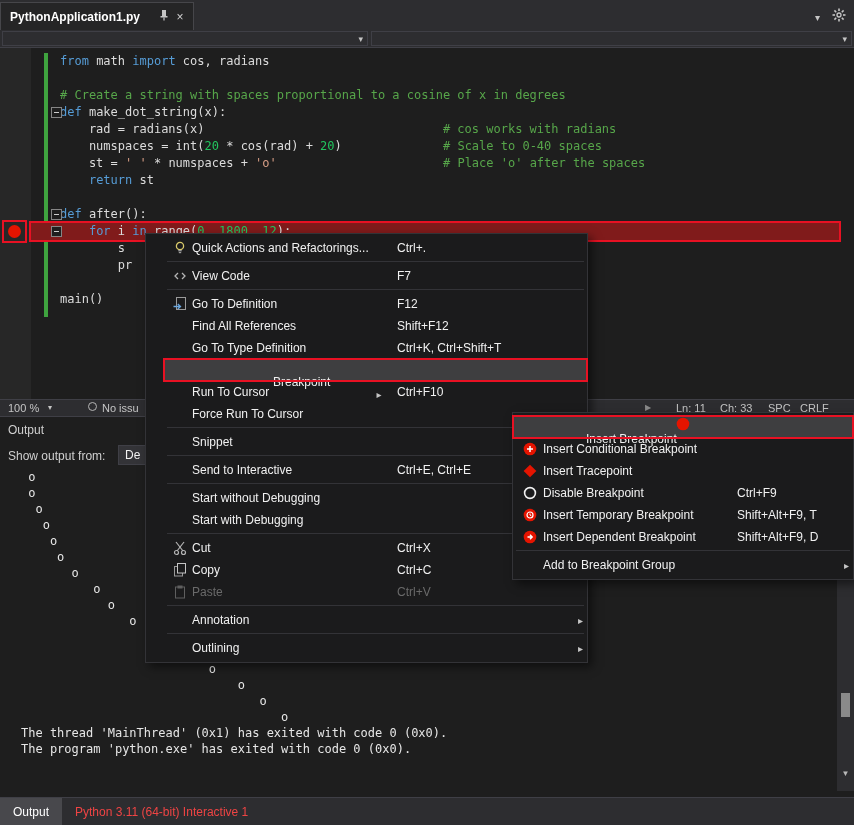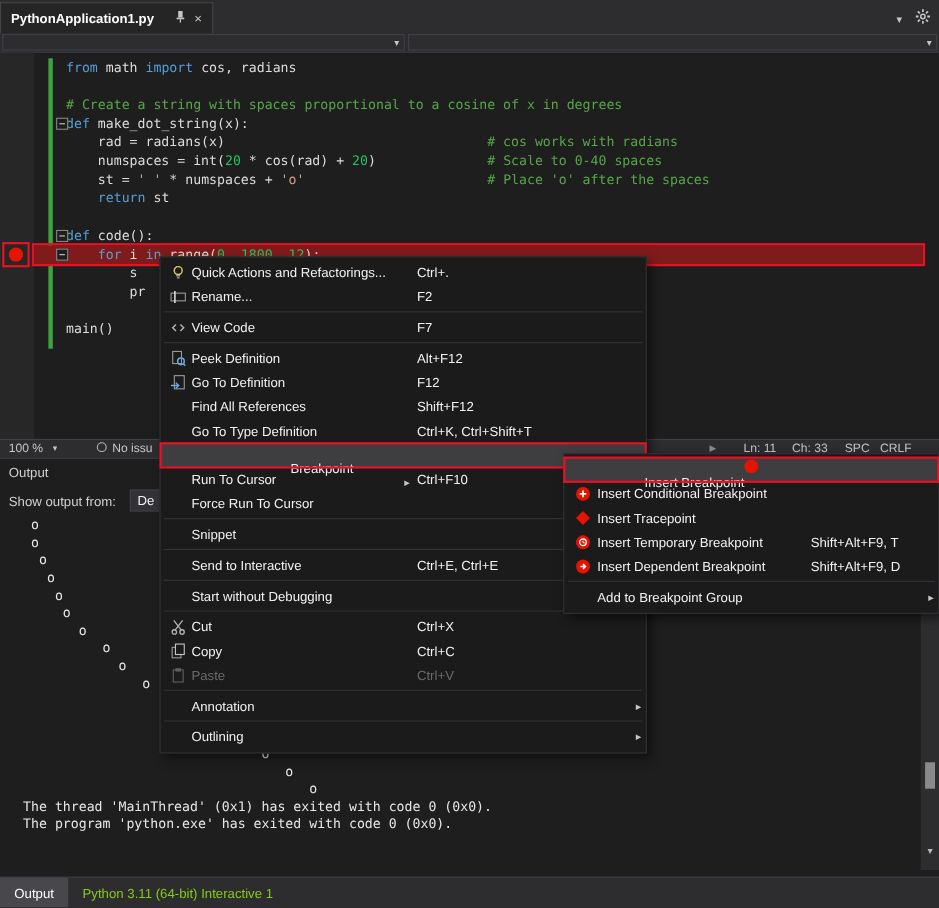--- a/index.html
+++ b/index.html
@@ -53,26 +53,26 @@
   .out-label{position:absolute;left:8px;top:32px;font-size:12px;color:#d0d0d0;}
   .out-combo{position:absolute;left:118px;top:28px;width:130px;height:20px;background:#333337;
              border:1px solid #3f3f46;font-size:12px;color:#f1f1f1;padding:2px 6px;}
   .out-pre{position:absolute;left:21px;top:52px;font:12px/16px "DejaVu Sans Mono",monospace;color:#e6e6e6;white-space:pre;}
   .vscroll{position:absolute;right:0;top:0;width:17px;height:374px;background:#2d2d30;}
   .vthumb{position:absolute;left:4px;right:4px;top:276px;height:24px;background:#8a8a8a;}
   .varrow{position:absolute;left:0;width:17px;text-align:center;font-size:8px;color:#b9b9b9;}
 
   
   .btabs{position:absolute;left:0;top:797px;width:854px;height:28px;background:#2d2d30;border-top:1px solid #3f3f46;display:flex;align-items:stretch;}
-  .btab{display:flex;align-items:center;padding:0 13px;font-size:12px;color:#84cc16;white-space:nowrap;}
+  .btab{display:flex;align-items:center;padding:0 13px;font-size:12px;color:#ef4444;white-space:nowrap;}
   .btab.active{background:#48484c;color:#ffffff;}
 
   
   .menu{position:absolute;background:#1b1b1c;border:1px solid #333337;box-shadow:4px 4px 9px rgba(0,0,0,.5);padding:3px 0;}
-  .ctx{left:145px;top:233px;width:443px;z-index:20;}
+  .ctx{left:145px;top:233px;width:443px;z-index:20;padding-left:18px;}
   .sub{left:512px;top:412px;width:342px;z-index:21;}
   .mi{display:flex;align-items:center;height:22px;padding:0 4px;font-size:12px;color:#f1f1f1;}
   .mi.hl{background:#3e3e40;}
   .mi.annot{outline:2px solid #e81123;outline-offset:-1px;flex-direction:column;}
   .mi.disabled{color:#6a6a6a;}
   .mi .ic{width:24px;height:16px;display:flex;align-items:center;justify-content:center;flex:none;}
   .sub .ic{width:26px;}
   .ctx .lb{width:205px;white-space:nowrap;} .sub .lb{width:194px;white-space:nowrap;}
   .mi .sc{flex:1;white-space:nowrap;}
   .mi .ar{width:12px;text-align:right;color:#c5c5c5;font-size:10px;}
@@ -126,21 +126,21 @@
     <div class="code">
         <div class="code-line"><span class="code-text"><span class="tok-k">from</span><span class="tok-p"> math </span><span class="tok-k">import</span><span class="tok-p"> cos, radians</span></span></div>
         <div class="code-line"><span class="code-text"></span></div>
         <div class="code-line"><span class="code-text"><span class="tok-c"># Create a string with spaces proportional to a cosine of x in degrees</span></span></div>
         <div class="code-line"><span class="fold-box"></span><span class="code-text"><span class="tok-k">def</span><span class="tok-p"> make_dot_string(x):</span></span></div>
         <div class="code-line"><span class="code-text"><span class="tok-p">    rad = radians(x)</span><span class="tok-p">                                 </span><span class="tok-c"># cos works with radians</span></span></div>
         <div class="code-line"><span class="code-text"><span class="tok-p">    numspaces = int(</span><span class="tok-n">20</span><span class="tok-p"> * cos(rad) + </span><span class="tok-n">20</span><span class="tok-p">)</span><span class="tok-p">              </span><span class="tok-c"># Scale to 0-40 spaces</span></span></div>
         <div class="code-line"><span class="code-text"><span class="tok-p">    st = </span><span class="tok-s">' '</span><span class="tok-p"> * numspaces + </span><span class="tok-s">'o'</span><span class="tok-p">                       </span><span class="tok-c"># Place 'o' after the spaces</span></span></div>
         <div class="code-line"><span class="code-text"><span class="tok-p">    </span><span class="tok-k">return</span><span class="tok-p"> st</span></span></div>
         <div class="code-line"><span class="code-text"></span></div>
-        <div class="code-line"><span class="fold-box"></span><span class="code-text"><span class="tok-k">def</span><span class="tok-p"> code():</span></span></div>
+        <div class="code-line"><span class="fold-box"></span><span class="code-text"><span class="tok-k">def</span><span class="tok-p"> after():</span></span></div>
         <div class="code-line bp-line"><span class="fold-box"></span><span class="code-text"><span class="tok-p">    </span><span class="tok-k">for</span><span class="tok-p"> i </span><span class="tok-k">in</span><span class="tok-p"> range(</span><span class="tok-n">0</span><span class="tok-p">, </span><span class="tok-n">1800</span><span class="tok-p">, </span><span class="tok-n">12</span><span class="tok-p">):</span></span></div>
         <div class="code-line"><span class="code-text"><span class="tok-p">        s</span></span></div>
         <div class="code-line"><span class="code-text"><span class="tok-p">        pr</span></span></div>
         <div class="code-line"><span class="code-text"></span></div>
         <div class="code-line"><span class="code-text"><span class="tok-p">main()</span></span></div>
       </div>
     <div class="bp-glyph"></div>
     <div class="bp-annot"></div>
   </div>
 
@@ -196,59 +196,36 @@
           <svg width="16" height="16" viewBox="0 0 16 16">
             <circle cx="8" cy="6" r="3.6" fill="none" stroke="#d9c96a" stroke-width="1.3"></circle>
             <rect x="6.3" y="10" width="3.4" height="1.4" fill="#9a9a9a"></rect>
             <rect x="6.8" y="12" width="2.4" height="1.2" fill="#9a9a9a"></rect>
           </svg>
         </span>
         <span class="lb">Quick Actions and Refactorings...</span>
         <span class="sc">Ctrl+.</span>
         <span class="ar"></span>
       </div>
-      <div class="mi">
-        <span class="ic">
-          <svg width="16" height="16" viewBox="0 0 16 16">
-            <rect x="1.5" y="4.5" width="13" height="7" fill="none" stroke="#9a9a9a"></rect>
-            <line x1="5" y1="2.5" x2="5" y2="13.5" stroke="#e1e1e1" stroke-width="1.4"></line>
-          </svg>
-        </span>
-        <span class="lb">Rename...</span>
-        <span class="sc">F2</span>
-        <span class="ar"></span>
-      </div>
       <div class="msep"></div>
       <div class="mi">
         <span class="ic">
           <svg width="16" height="16" viewBox="0 0 16 16">
             <polyline points="6,5 3,8 6,11" fill="none" stroke="#b4b4b4" stroke-width="1.3"></polyline>
             <polyline points="10,5 13,8 10,11" fill="none" stroke="#b4b4b4" stroke-width="1.3"></polyline>
           </svg>
         </span>
         <span class="lb">View Code</span>
         <span class="sc">F7</span>
         <span class="ar"></span>
       </div>
       <div class="msep"></div>
       <div class="mi">
         <span class="ic">
           <svg width="16" height="16" viewBox="0 0 16 16">
-            <rect x="3" y="1.5" width="8" height="11" fill="none" stroke="#9a9a9a"></rect>
-            <circle cx="10.5" cy="10.5" r="3" fill="none" stroke="#6aa7e0" stroke-width="1.4"></circle>
-            <line x1="12.6" y1="12.6" x2="14.5" y2="14.5" stroke="#6aa7e0" stroke-width="1.4"></line>
-          </svg>
-        </span>
-        <span class="lb">Peek Definition</span>
-        <span class="sc">Alt+F12</span>
-        <span class="ar"></span>
-      </div>
-      <div class="mi">
-        <span class="ic">
-          <svg width="16" height="16" viewBox="0 0 16 16">
             <rect x="4.5" y="1.5" width="9" height="12" fill="none" stroke="#9a9a9a"></rect>
             <path d="M1.5 10.5 L8 10.5 M5.8 8 L8.5 10.5 L5.8 13" fill="none" stroke="#6aa7e0" stroke-width="1.3"></path>
           </svg>
         </span>
         <span class="lb">Go To Definition</span>
         <span class="sc">F12</span>
         <span class="ar"></span>
       </div>
       <div class="mi">
         <span class="ic"></span>
@@ -291,20 +268,26 @@
       <div class="mi">
         <span class="ic"></span>
         <span class="lb">Send to Interactive</span>
         <span class="sc">Ctrl+E, Ctrl+E</span>
         <span class="ar"></span>
       </div>
       <div class="msep"></div>
       <div class="mi">
         <span class="ic"></span>
         <span class="lb">Start without Debugging</span>
+        <span class="sc"></span>
+        <span class="ar"></span>
+      </div>
+      <div class="mi">
+        <span class="ic"></span>
+        <span class="lb">Start with Debugging</span>
         <span class="sc"></span>
         <span class="ar"></span>
       </div>
       <div class="msep"></div>
       <div class="mi">
         <span class="ic">
           <svg width="16" height="16" viewBox="0 0 16 16">
             <line x1="4" y1="2" x2="11" y2="11" stroke="#b4b4b4" stroke-width="1.2"></line>
             <line x1="12" y1="2" x2="5" y2="11" stroke="#b4b4b4" stroke-width="1.2"></line>
             <circle cx="4.5" cy="12.5" r="2" fill="none" stroke="#b4b4b4" stroke-width="1.2"></circle>
@@ -380,20 +363,30 @@
             <rect x="3.5" y="3.5" width="9" height="9" transform="rotate(45 8 8)" fill="#e51400"></rect>
           </svg>
         </span>
         <span class="lb">Insert Tracepoint</span>
         <span class="sc"></span>
         <span class="ar"></span>
       </div>
       <div class="mi">
         <span class="ic">
           <svg width="16" height="16" viewBox="0 0 16 16">
+            <circle cx="8" cy="8" r="5.4" fill="none" stroke="#f1f1f1" stroke-width="1.6"></circle>
+          </svg>
+        </span>
+        <span class="lb">Disable Breakpoint</span>
+        <span class="sc">Ctrl+F9</span>
+        <span class="ar"></span>
+      </div>
+      <div class="mi">
+        <span class="ic">
+          <svg width="16" height="16" viewBox="0 0 16 16">
             <circle cx="8" cy="8" r="6.3" fill="#e51400"></circle>
             <circle cx="8" cy="8" r="3" fill="none" stroke="#ffffff" stroke-width="1.2"></circle>
             <path d="M8 6.5V8l1.4.9" fill="none" stroke="#ffffff" stroke-width="1"></path>
           </svg>
         </span>
         <span class="lb">Insert Temporary Breakpoint</span>
         <span class="sc">Shift+Alt+F9, T</span>
         <span class="ar"></span>
       </div>
       <div class="mi">

